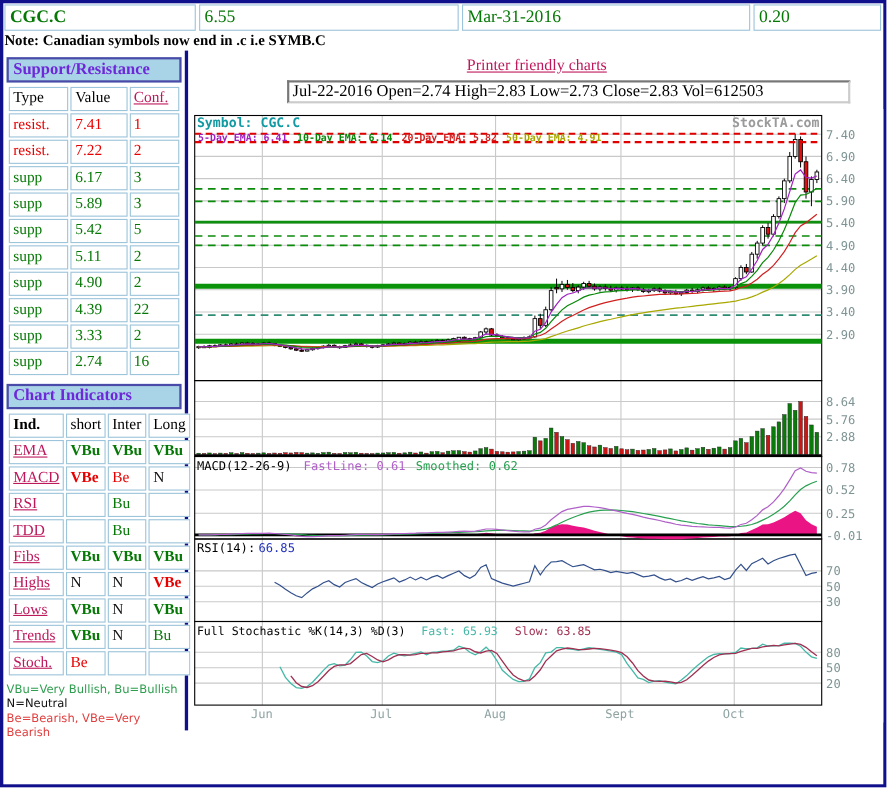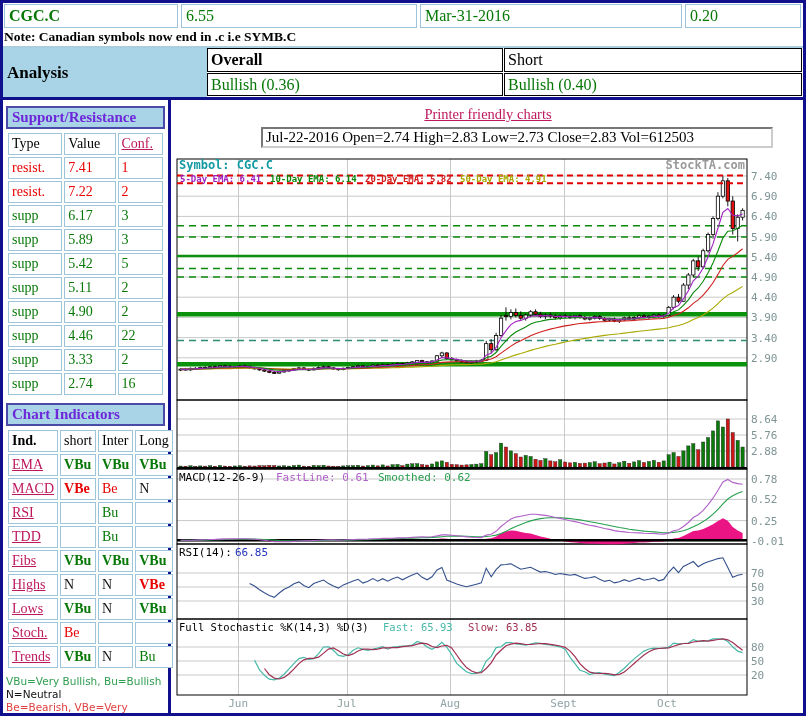--- a/index.html
+++ b/index.html
@@ -61,29 +61,20 @@
 
   <div class="topbar">
     <div class="cell c-sym">CGC.C</div>
     <div class="cell c-price">6.55</div>
     <div class="cell c-date">Mar-31-2016</div>
     <div class="cell c-chg">0.20</div>
   </div>
 
   <div class="note">Note: Canadian symbols now end in .c i.e SYMB.C</div>
 
-  <div class="analysis">
-    <div class="an-label">Analysis</div>
-    <div class="an-grid">
-      <div class="an-cell an-head-bold">Overall</div>
-      <div class="an-cell">Short</div>
-      <div class="an-cell an-val">Bullish (0.36)</div>
-      <div class="an-cell an-val">Bullish (0.40)</div>
-    </div>
-  </div>
 
   <div class="main">
 
     <div class="sidebar">
       <div class="panel-header">Support/Resistance</div>
       <table class="sr">
         <tbody>
             <tr>
           <td style="width:52px" class="hdr-cell">Type</td>
           <td style="width:48px" class="hdr-cell">Value</td>
@@ -119,21 +110,21 @@
               <td>5.11</td>
               <td>2</td>
             </tr>
         <tr class="sr-row sr-supp">
               <td>supp</td>
               <td>4.90</td>
               <td>2</td>
             </tr>
         <tr class="sr-row sr-supp">
               <td>supp</td>
-              <td>4.46</td>
+              <td>4.39</td>
               <td>22</td>
             </tr>
         <tr class="sr-row sr-supp">
               <td>supp</td>
               <td>3.33</td>
               <td>2</td>
             </tr>
         <tr class="sr-row sr-supp">
               <td>supp</td>
               <td>2.74</td>
@@ -187,30 +178,30 @@
               <td class="sig sig-n">N</td>
               <td class="sig sig-vbe">VBe</td>
             </tr>
         <tr>
               <td><a href="#">Lows</a></td>
               <td class="sig sig-vbu">VBu</td>
               <td class="sig sig-n">N</td>
               <td class="sig sig-vbu">VBu</td>
             </tr>
         <tr>
+              <td><a href="#">Trends</a></td>
+              <td class="sig sig-vbu">VBu</td>
+              <td class="sig sig-n">N</td>
+              <td class="sig sig-bu">Bu</td>
+            </tr>
+        <tr>
               <td><a href="#">Stoch.</a></td>
               <td class="sig sig-be">Be</td>
               <td class="sig"></td>
               <td class="sig"></td>
-            </tr>
-        <tr>
-              <td><a href="#">Trends</a></td>
-              <td class="sig sig-vbu">VBu</td>
-              <td class="sig sig-n">N</td>
-              <td class="sig sig-bu">Bu</td>
             </tr>
       </tbody>
         </table>
 
       <div class="legend">
         <div class="leg-g">VBu=Very Bullish,   Bu=Bullish</div>
         <div class="leg-n">N=Neutral</div>
         <div class="leg-r">Be=Bearish,   VBe=Very Bearish</div>
       </div>
     </div>

